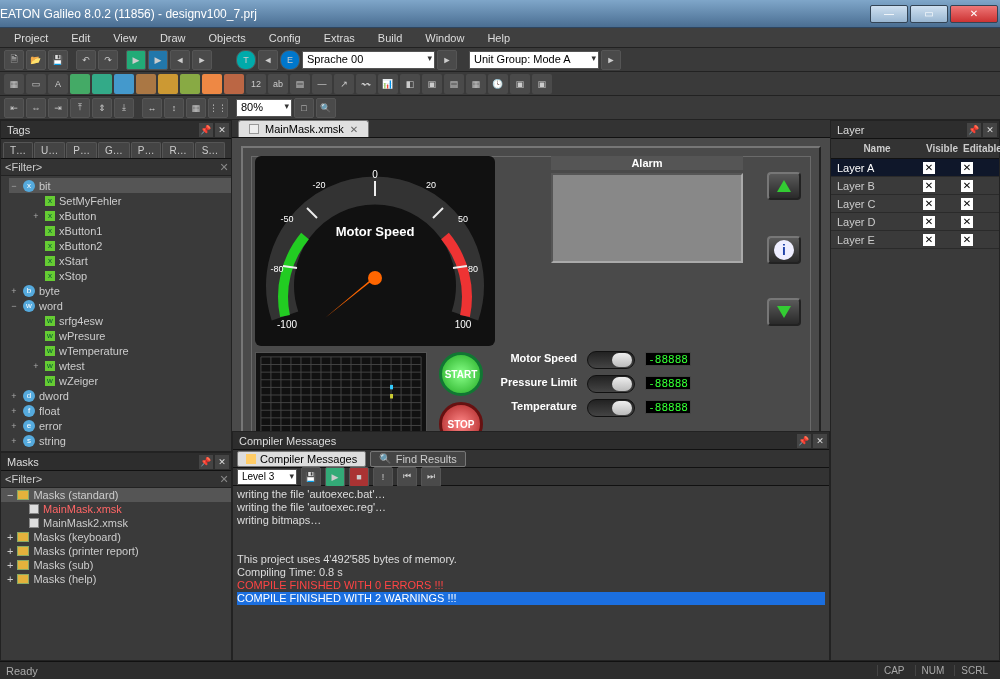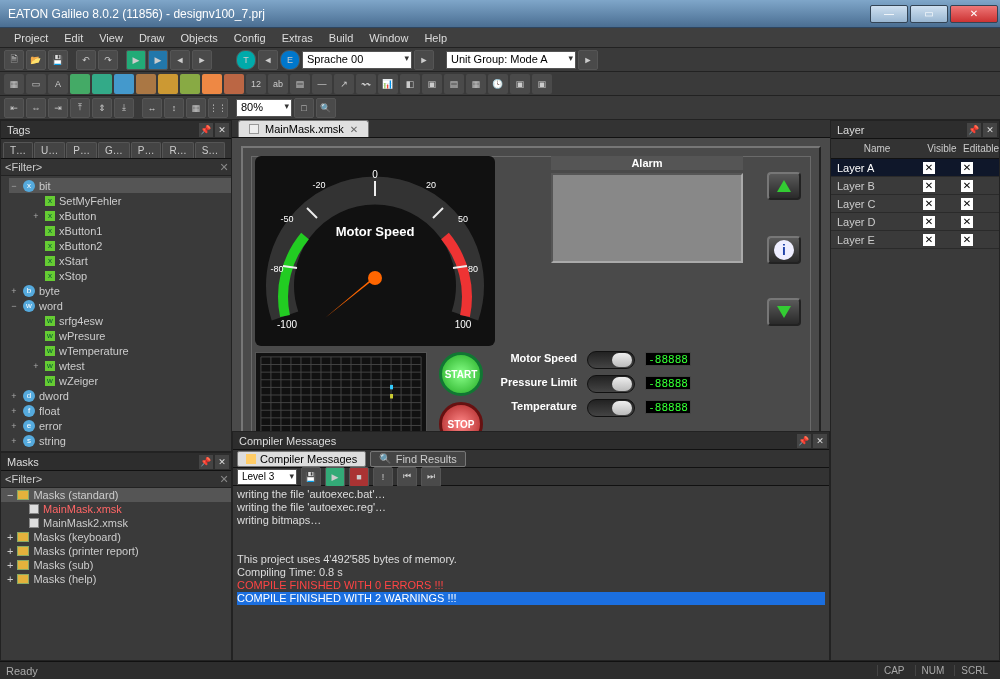--- a/index.html
+++ b/index.html
@@ -1,25 +1,25 @@
 <!DOCTYPE html>
 <html><head>
 <meta charset="utf-8">
 <style>
 * { margin: 0; padding: 0; box-sizing: border-box; font-family: "Segoe UI", Tahoma, sans-serif; }
 body { width: 1000px; height: 679px; background: #3a3a3a; overflow: hidden; font-size: 11px; color: #ccc; }
 
 
-.titlebar { height: 28px; background: linear-gradient(#7fa6c9,#4a6e92); display:flex; align-items:center; padding-left:8px; color:#fff; font-size:12px; border-bottom:1px solid #2d4560; }
+.titlebar { height: 28px; background: linear-gradient(#7fa6c9,#4a6e92); display:flex; align-items:center; color:#fff; font-size:12px; border-bottom:1px solid #2d4560; }
 .titlebar .btns { margin-left:auto; display:flex; }
 .titlebar .btn { width:38px; height:18px; margin-right:2px; border:1px solid #345; background:linear-gradient(#cfe0f0,#9ab7d2); border-radius:2px; display:flex;align-items:center;justify-content:center;font-size:10px; }
 .titlebar .btn.close { width:48px; background:linear-gradient(#e77,#c33); color:#fff; }
 
 
-.menubar { height:20px; background:#3f3f3f; display:flex; align-items:center; padding-left:6px; gap:0; border-bottom:1px solid #222; }
+.menubar { height:20px; background:#3f3f3f; display:flex; align-items:center; padding-left:6px; gap:7px; border-bottom:1px solid #222; }
 .menubar span { padding:2px 8px; font-size:11px; color:#ddd; }
 
 
 .toolbar-row { height:24px; background:#3a3a3a; display:flex; align-items:center; padding-left:4px; gap:2px; border-bottom:1px solid #222; }
 .tbtn { width:20px; height:20px; background:#4a4a4a; border:1px solid #555; border-radius:2px; display:flex;align-items:center;justify-content:center;font-size:9px; }
 .tsep { width:4px; }
 .combo { height:18px; background:#fff; color:#000; font-size:11px; padding:1px 16px 1px 4px; border:1px solid #555; position:relative; }
 .combo:after { content:"▾"; position:absolute; right:2px; top:1px; font-size:9px; color:#333; }
 
 
@@ -107,21 +107,21 @@
 .comp-tabs .ct { padding:1px 8px; background:#ddd; color:#000; font-size:11px; border:1px solid #777; border-radius:2px; display:flex;align-items:center;gap:4px; }
 .comp-tabs .ct.off { background:#444; color:#ccc; }
 .comp-toolbar { height:18px; background:#333; display:flex; align-items:center; gap:4px; padding-left:4px; border-bottom:1px solid #111; }
 .comp-toolbar .combo { height:16px; font-size:10px; }
 .comp-out { flex:1; background:#3a3a3a; color:#ddd; padding:2px 4px; font-size:11px; overflow:auto; line-height:13px; }
 .comp-out .err { color:#f44; }
 .comp-out .warn { background:#1b6fe0; color:#fff; }
 
 
 .layer-hdr { display:grid; grid-template-columns:1fr 38px 38px; background:#333; font-size:10px; text-align:center; border-bottom:1px solid #111; }
-.layer-hdr div { padding:4px 2px; }
+.layer-hdr div { padding:4px 2px;font-weight:bold; }
 .layer-row { display:grid; grid-template-columns:1fr 38px 38px; font-size:11px; border-bottom:1px solid #2a2a2a; height:18px; align-items:center; }
 .layer-row.sel { background:#0f172a; color:#fff; }
 .layer-row div:first-child { padding-left:6px; }
 .cb { width:12px; height:12px; background:#fff; color:#000; display:inline-block; text-align:center; line-height:12px; font-size:10px; margin:0 auto; }
 
 
 .leftcol { grid-column:1; grid-row:1 / span 2; display:flex; flex-direction:column; min-height:0; }
 .leftcol .panel:first-child { flex:1.6; min-height:0; }
 .leftcol .panel:last-child  { flex:1; min-height:0; }
 </style>
@@ -159,21 +159,21 @@
   <div class="tbtn">↷</div>
   <div class="tsep"></div>
   <div class="tbtn" style="background:#2a7">▶</div>
   <div class="tbtn" style="background:#27a">▶</div>
   <div class="tbtn">◄</div>
   <div class="tbtn">►</div>
   <div style="width:20px"></div>
   <div class="tbtn" style="background:#0aa;border-radius:9px">T</div>
   <div class="tbtn">◄</div>
   <div class="tbtn" style="background:#07c;border-radius:9px">E</div>
-  <div class="combo" style="width:110px">Sprache 00</div>
+  <div class="combo" style="width:133px">Sprache 00</div>
   <div class="tbtn">►</div>
   <div style="width:8px"></div>
   <div class="combo" style="width:130px">Unit Group: Mode A</div>
   <div class="tbtn">►</div>
 </div>
 
 <div class="toolbar-row second">
   <div class="tbtn">▦</div>
   <div class="tbtn">▭</div>
   <div class="tbtn">A</div>

